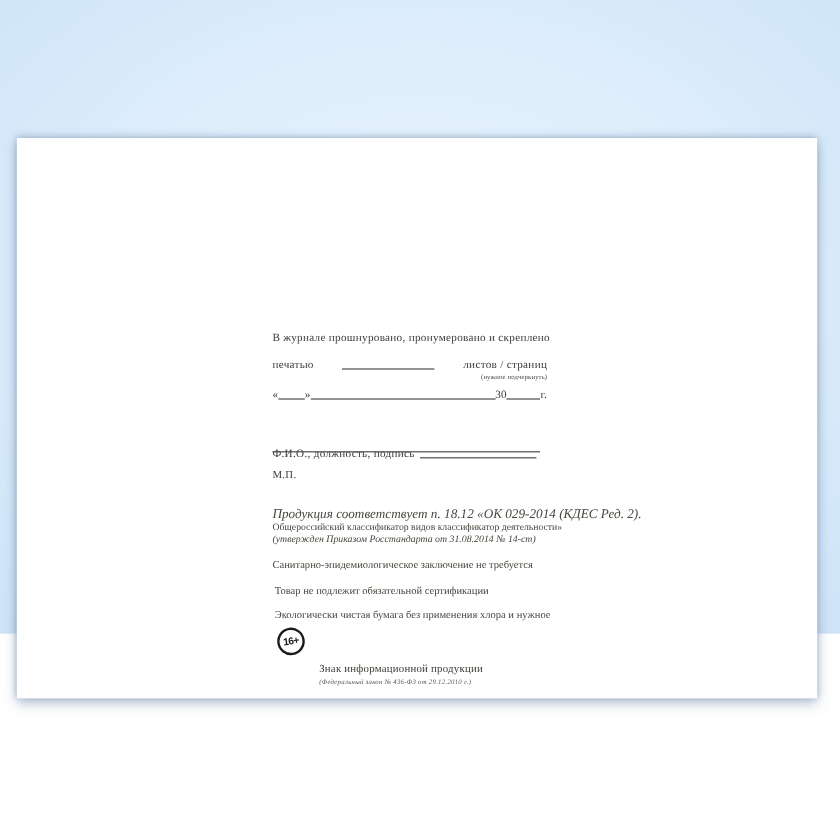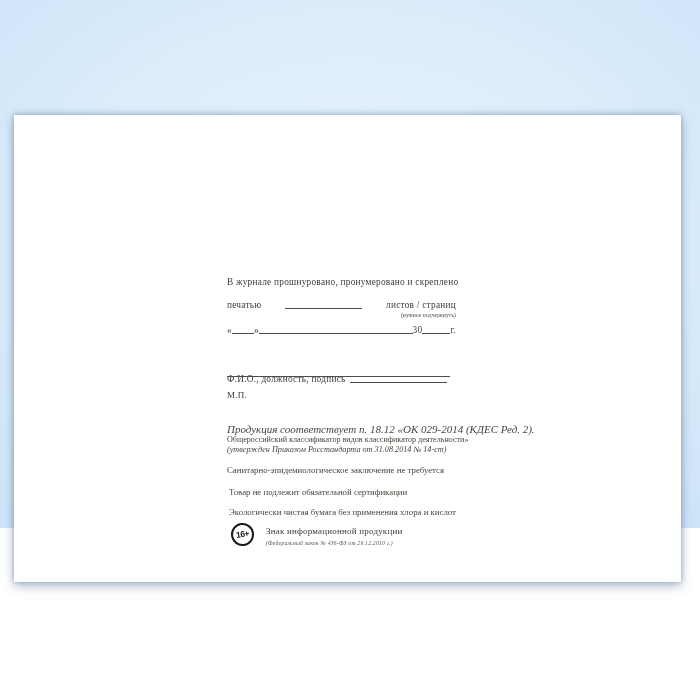--- a/index.html
+++ b/index.html
@@ -63,21 +63,21 @@
     width: 19px; height: 19px;
     border: 2px solid #1a1a1a;
     border-radius: 50%;
     display: flex; align-items: center; justify-content: center;
     font-family: "Liberation Sans", sans-serif;
     font-weight: bold; font-size: 8.5px; letter-spacing: -0.5px;
     color: #1a1a1a;
     flex: 0 0 auto;
     transform: rotate(-8deg);
   }
-  .age-text { margin-left: 12px; padding-top: 3px; white-space: nowrap; }
+  .age-text { margin-left: 12px; padding-top: 3px; white-space: nowrap; margin-top: 26px; }
   .age-title { font-size: 9px; color: #3f3c36; letter-spacing: 0.2px; }
   .age-law   { font-size: 5.6px; font-style: italic; color: #55524b; margin-top: 1px; }
 </style>
 </head>
 <body>
 
 <div class="scene">
   <div class="paper">
 
     <div class="line l-binding">В журнале прошнуровано, пронумеровано и скреплено</div>
@@ -108,21 +108,21 @@
     <div class="line l-rule"></div>
 
     <div class="line l-mp">М.П.</div>
 
     <div class="line serif2 l-c1">Продукция соответствует п. 18.12 «ОК 029-2014 (КДЕС Ред. 2).</div>
     <div class="line serif2 l-c2">Общероссийский классификатор видов классификатор деятельности»</div>
     <div class="line serif2 l-c3">(утвержден Приказом Росстандарта от 31.08.2014 № 14-ст)</div>
 
     <div class="line serif2 l-n1">Санитарно-эпидемиологическое заключение не требуется</div>
     <div class="line serif2 l-n2">Товар не подлежит обязательной сертификации</div>
-    <div class="line serif2 l-n3">Экологически чистая бумага без применения хлора и кислот</div>
+    <div class="line serif2 l-n3">Экологически чистая бумага без применения хлора и нужное</div>
 
     <div class="line l-age">
       <span class="badge">16+</span>
       <span class="age-text">
         <div class="age-title">Знак информационной продукции</div>
         <div class="age-law">(Федеральный закон № 436-ФЗ от 29.12.2010 г.)</div>
       </span>
     </div>
 
   </div>

